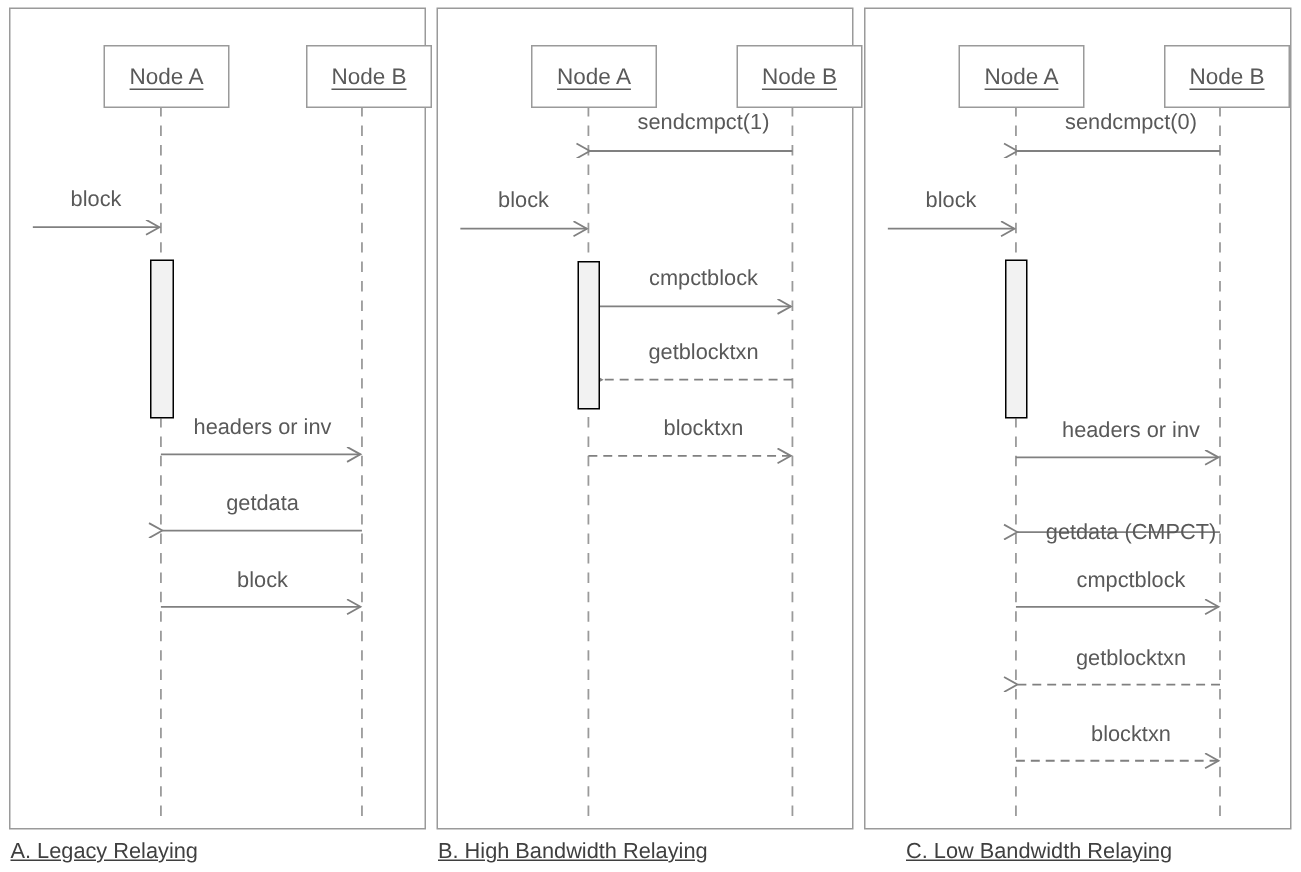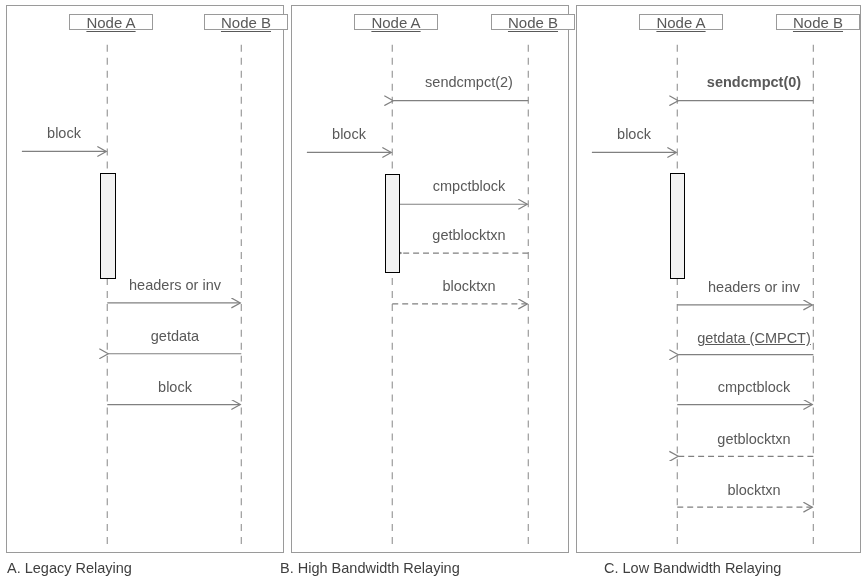--- a/index.html
+++ b/index.html
@@ -39,24 +39,25 @@
     width: 100%;
     height: 100%;
     overflow: visible;
   }
 
   .node-box {
     position: absolute;
     border: 1px solid #9a9a9a;
     background: #ffffff;
     box-sizing: border-box;
-    height: 16px;
+    height: 42px;
     display: flex;
     align-items: center;
     justify-content: center;
+    margin-top: 16px;
   }
   .node-label {
     font-size: 15px;
     color: #595959;
     text-decoration: underline;
     text-underline-offset: 3px;
     white-space: nowrap;
   }
 
   .activation {
@@ -73,23 +74,24 @@
     white-space: nowrap;
     transform: translateX(-50%);
     text-align: center;
   }
 
   .caption {
     position: absolute;
     font-size: 14.5px;
     color: #3f3f3f;
     white-space: nowrap;
+    text-decoration: underline;
   }
   .cap-a { left: 7px;   top: 560px; }
-  .cap-b { left: 280px; top: 560px; }
+  .cap-b { left: 292px; top: 560px; }
   .cap-c { left: 604px; top: 560px; }
 </style>
 </head>
 <body>
 
 <div id="diagram-root">
 
   <div class="panel panel-a">
     <svg viewBox="0 0 278 548" preserveAspectRatio="none">
       <defs>
@@ -147,21 +149,21 @@
 
     <div class="node-box" style="left:62px; top:8px; width:84px;">
       <span class="node-label">Node A</span>
     </div>
     <div class="node-box" style="left:199px; top:8px; width:84px;">
       <span class="node-label">Node B</span>
     </div>
 
     <div class="activation" style="left:93px; top:168px; width:15px; height:99px;"></div>
 
-    <div class="msg-label" style="left:177px; top:68px;">sendcmpct(2)</div>
+    <div class="msg-label" style="left:177px; top:68px;">sendcmpct(1)</div>
     <div class="msg-label" style="left:57px;  top:120px;">block</div>
     <div class="msg-label" style="left:177px; top:172px;">cmpctblock</div>
     <div class="msg-label" style="left:177px; top:221px;">getblocktxn</div>
     <div class="msg-label" style="left:177px; top:272px;">blocktxn</div>
   </div>
 
   <div class="panel panel-c">
     <svg viewBox="0 0 285 548" preserveAspectRatio="none">
       <defs>
         <marker id="ah-r-c" markerWidth="12" markerHeight="12" refX="10" refY="5" orient="auto" markerUnits="userSpaceOnUse">
@@ -185,24 +187,24 @@
 
     <div class="node-box" style="left:62px; top:8px; width:84px;">
       <span class="node-label">Node A</span>
     </div>
     <div class="node-box" style="left:199px; top:8px; width:84px;">
       <span class="node-label">Node B</span>
     </div>
 
     <div class="activation" style="left:93px; top:167px; width:15px; height:106px;"></div>
 
-    <div class="msg-label" style="left:177px; top:68px;font-weight:bold;">sendcmpct(0)</div>
+    <div class="msg-label" style="left:177px; top:68px;">sendcmpct(0)</div>
     <div class="msg-label" style="left:57px;  top:120px;">block</div>
     <div class="msg-label" style="left:177px; top:273px;">headers or inv</div>
-    <div class="msg-label" style="left:177px; top:324px;text-decoration:underline;">getdata (CMPCT)</div>
+    <div class="msg-label" style="left:177px; top:341px;">getdata (CMPCT)</div>
     <div class="msg-label" style="left:177px; top:373px;">cmpctblock</div>
     <div class="msg-label" style="left:177px; top:425px;">getblocktxn</div>
     <div class="msg-label" style="left:177px; top:476px;">blocktxn</div>
   </div>
 
   <div class="caption cap-a">A. Legacy Relaying</div>
   <div class="caption cap-b">B. High Bandwidth Relaying</div>
   <div class="caption cap-c">C. Low Bandwidth Relaying</div>
 
 </div>

